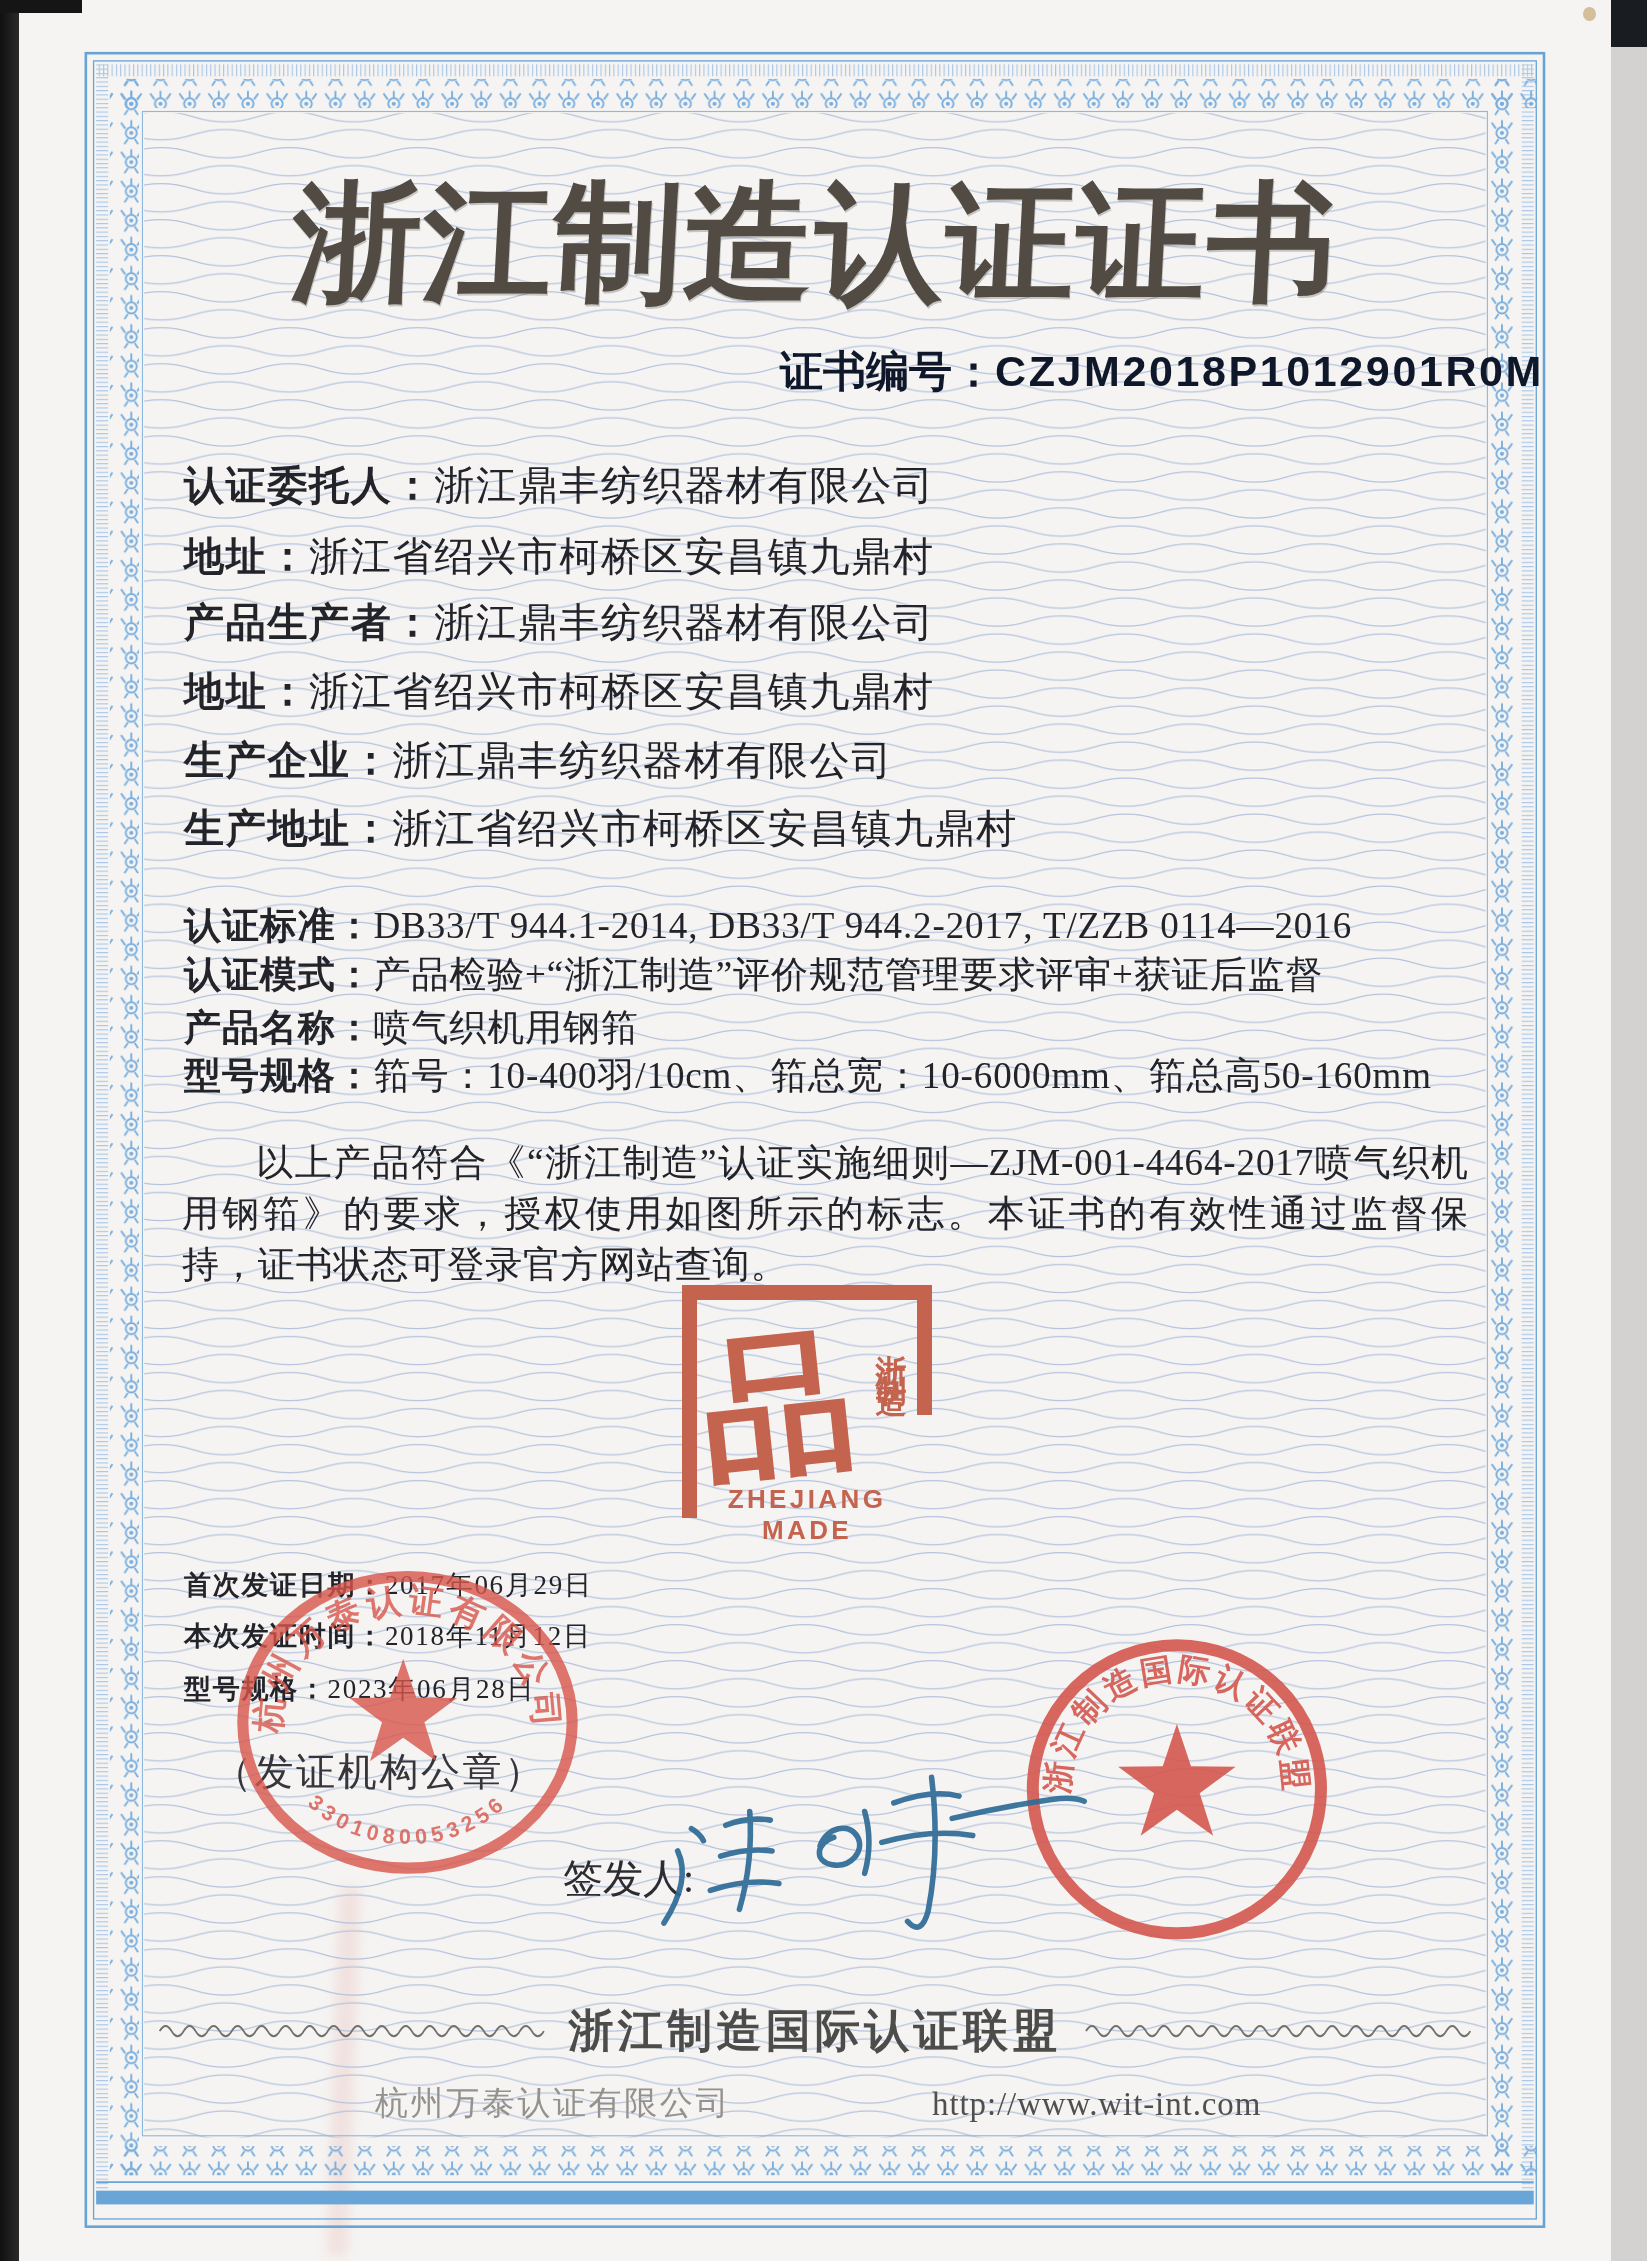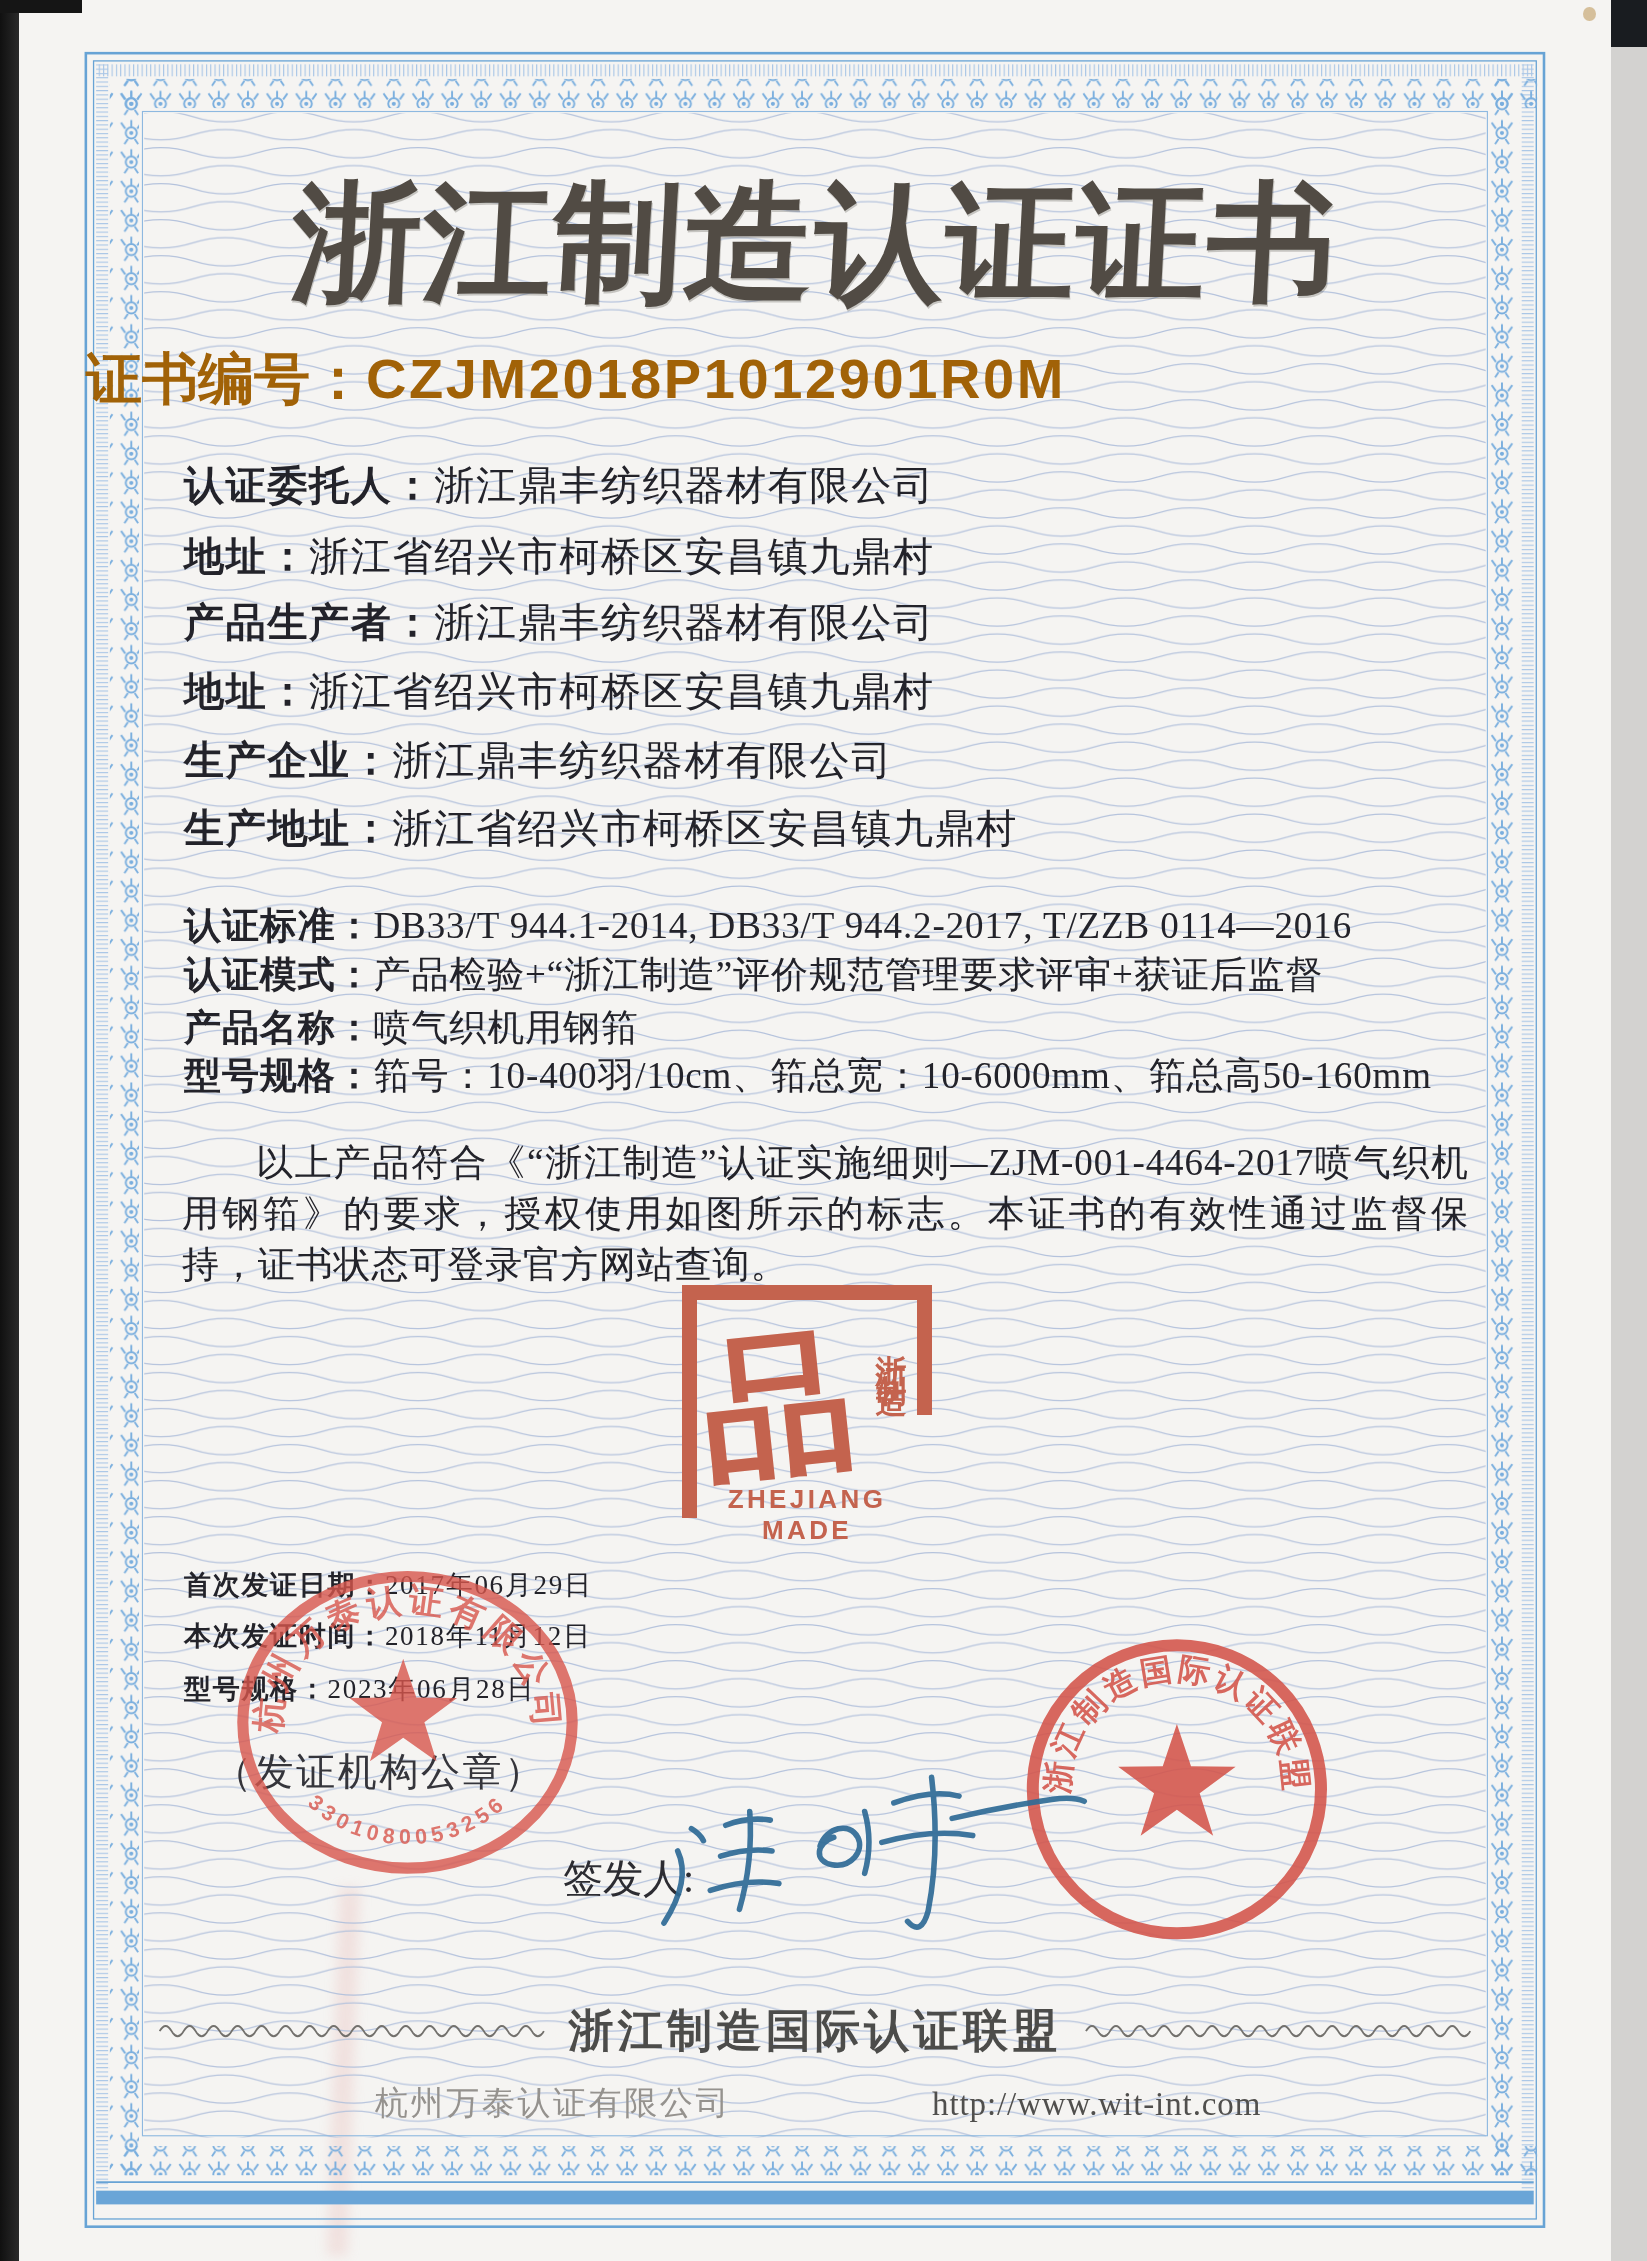--- a/index.html
+++ b/index.html
@@ -10,21 +10,21 @@
   #edge-left{left:0;top:0;width:19px;height:2261px;background:linear-gradient(90deg,#101010,#2a2a2a);}
   #edge-top-left{left:0;top:0;width:82px;height:13px;background:#151515;}
   #edge-right{left:1611px;top:0;width:36px;height:2261px;background:#d3d2d0;}
   #edge-top-right{left:1611px;top:0;width:36px;height:47px;background:#191c20;}
   #stain{left:1583px;top:6.9px;width:13px;height:14.6px;border-radius:50%;background:#cdb184;opacity:.8;}
   #smudge{left:333px;top:1887px;width:20.6px;height:369px;background:#e5b1ae;opacity:.28;filter:blur(6px);transform:rotate(2deg);}
   svg{position:absolute;left:0;top:0;pointer-events:none;}
   .txt{position:absolute;line-height:1.15;color:#23232a;white-space:nowrap;}
   #title{left:86px;top:170px;width:1458px;text-align:center;font-size:129px;font-weight:700;
          color:#514b44;letter-spacing:1.7px;transform:skewX(-3deg);text-shadow:0.9px 1.7px 0 rgba(60,55,48,.25);}
-  #certline{left:86px;top:347px;width:1458px;text-align:left;font-size:56px;font-weight:700;color:#a16207;}
+  #certline{left:86px;top:347px;width:1458px;text-align:right;font-size:43px;font-weight:700;color:#0f172a;}
   #certline .num{font-family:"Liberation Sans","DejaVu Sans",sans-serif;letter-spacing:2.6px;}
   .row{font-size:40px;letter-spacing:1.7px;left:184px;}
   .row b{font-weight:700;}
   .spec{font-size:37px;letter-spacing:0.9px;left:184px;}
   #para{left:182px;top:1137px;width:1287px;font-size:37px;line-height:51px;letter-spacing:0.9px;
         text-indent:74px;text-align:justify;white-space:normal;}
   
   #logo{left:682px;top:1285px;width:250px;height:263px;}
   #logo .bar{position:absolute;background:#c4634e;}
   #logo .bl{left:0;top:0;width:15.4px;height:233px;}

